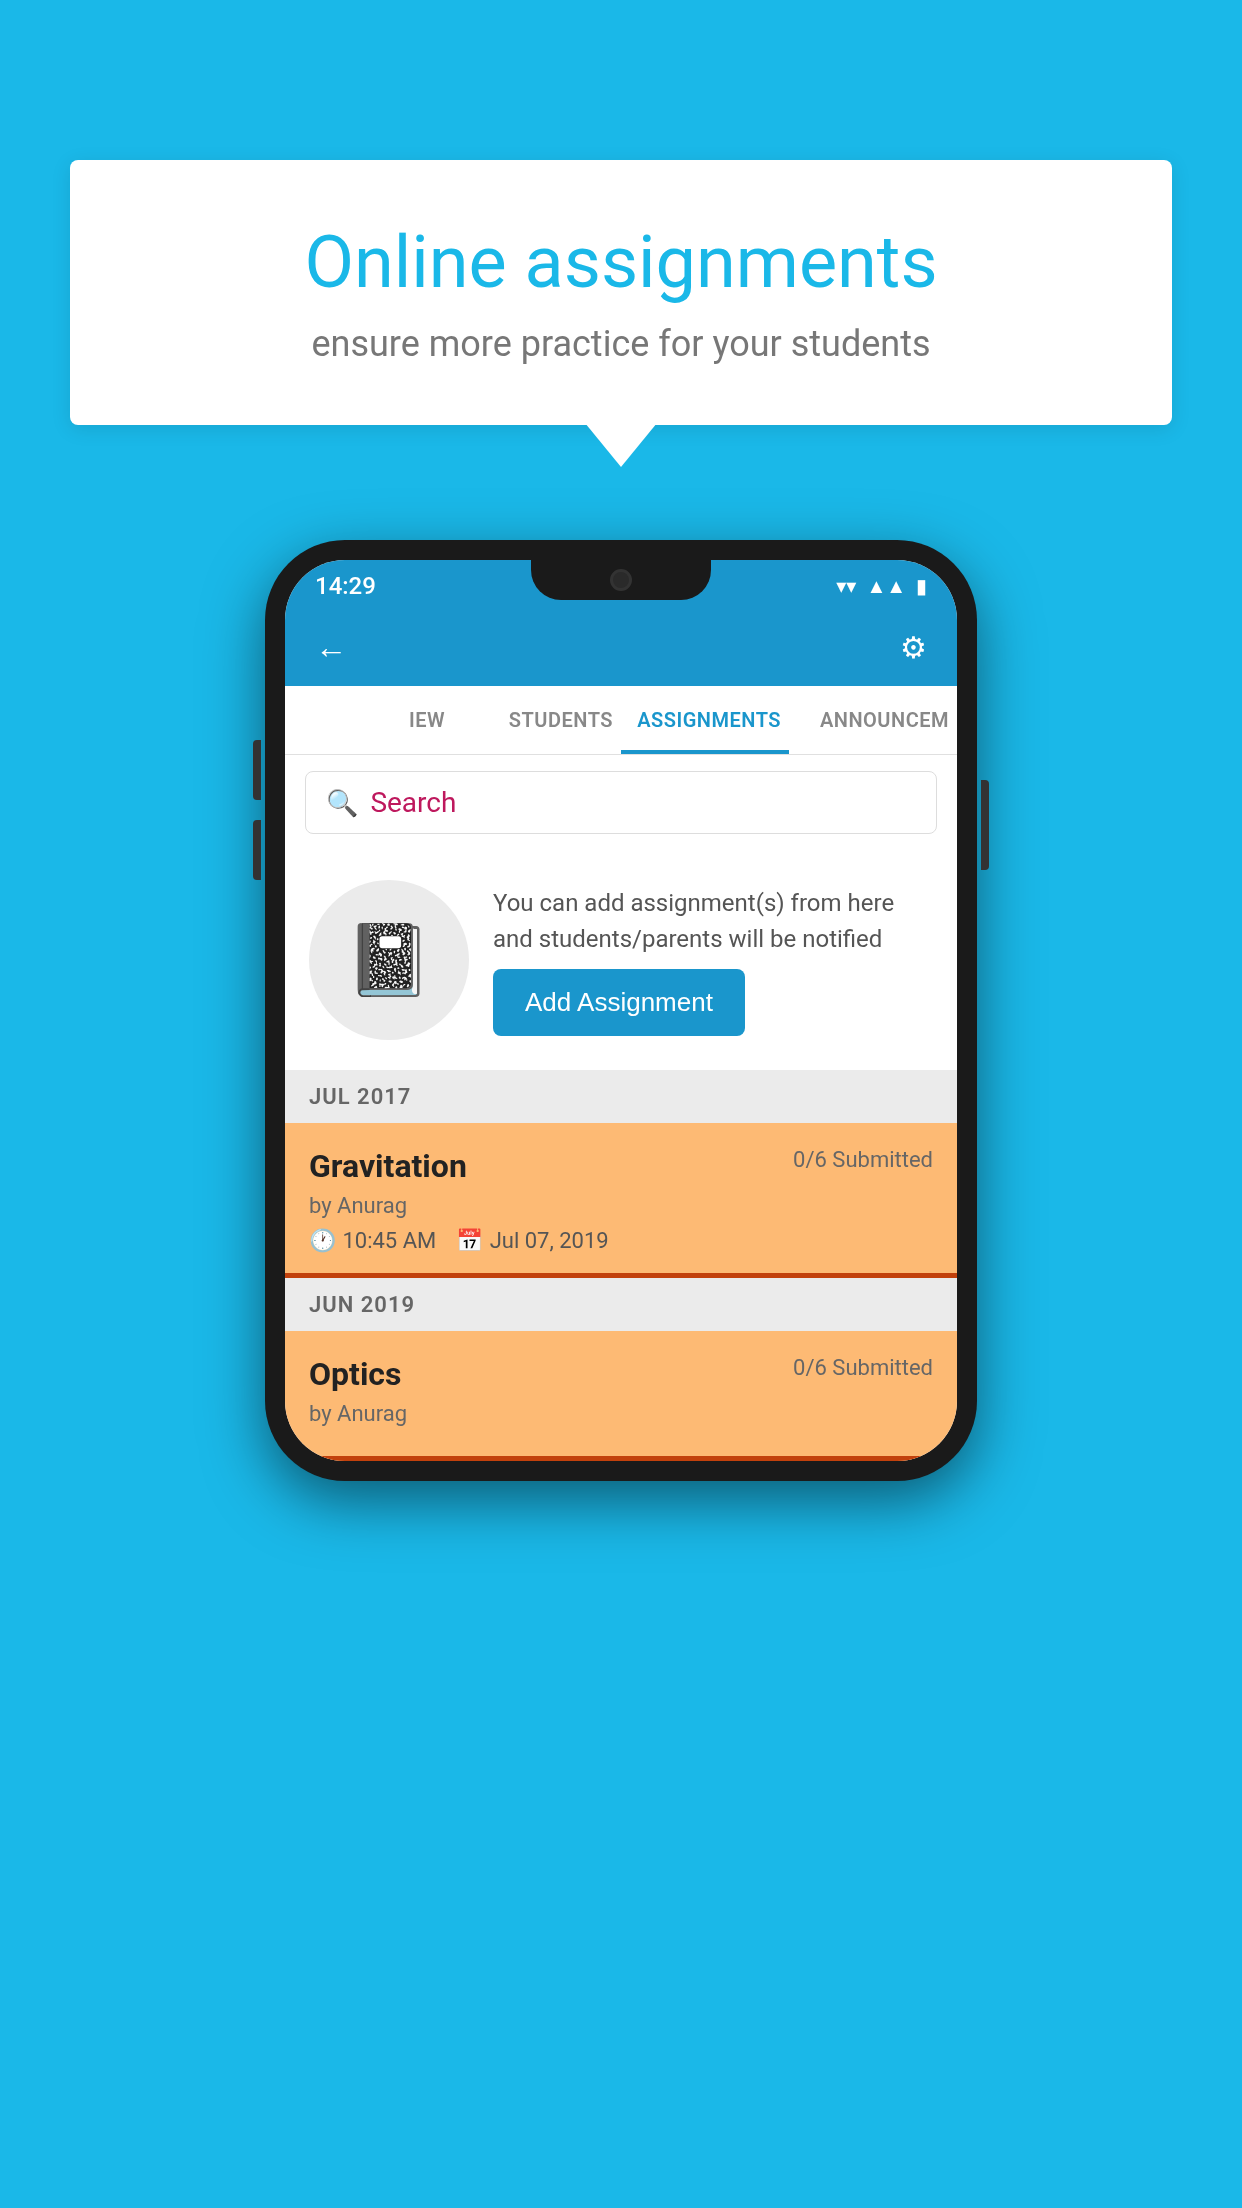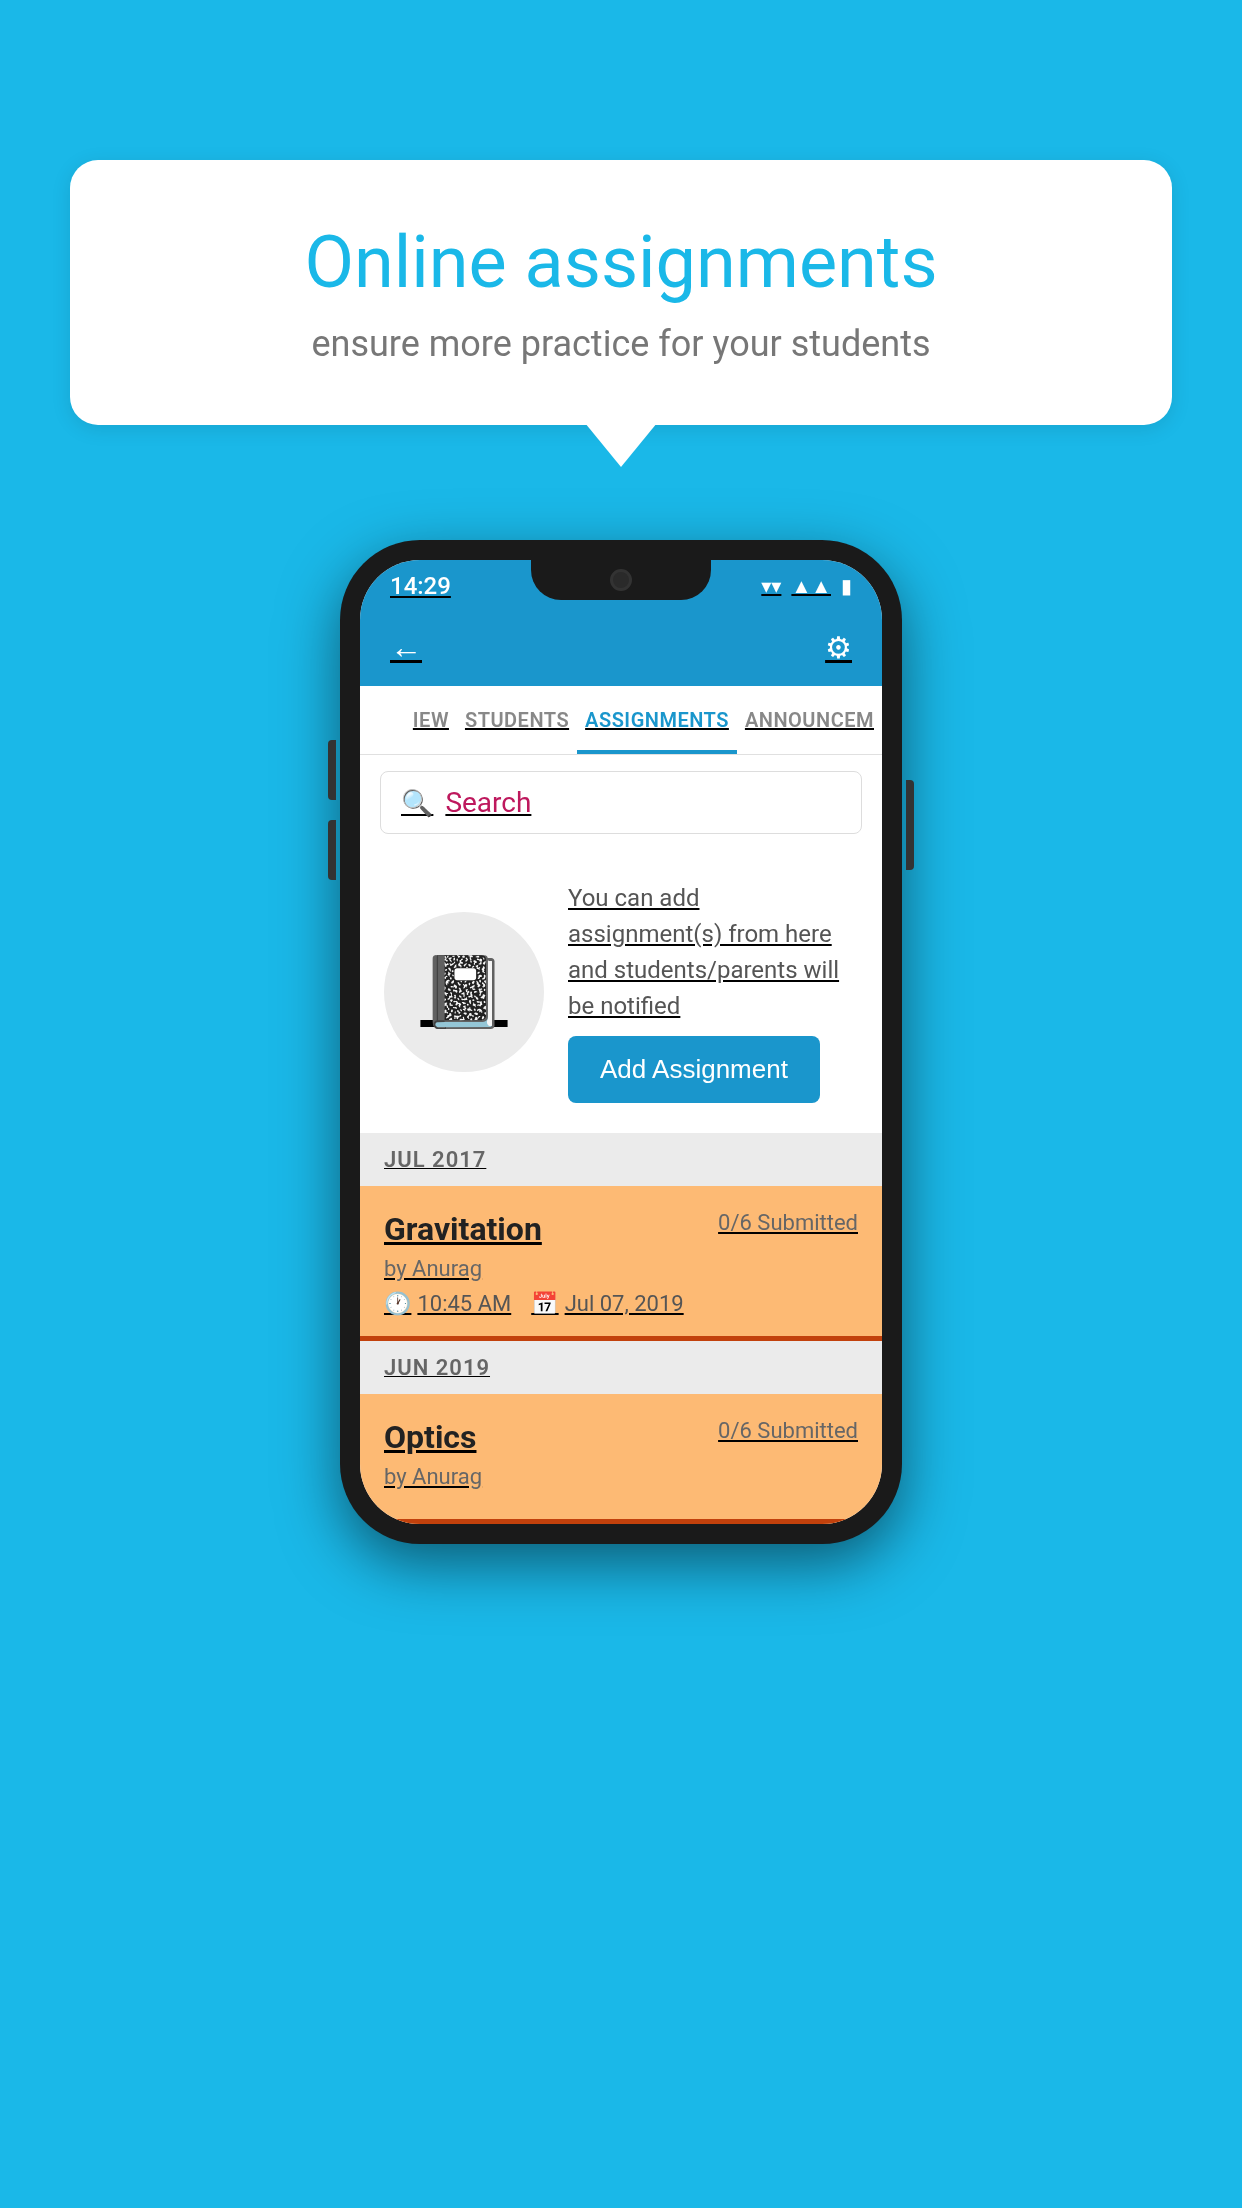--- a/index.html
+++ b/index.html
@@ -19,21 +19,21 @@
       top: 160px;
       left: 70px;
       right: 70px;
       display: flex;
       flex-direction: column;
       align-items: center;
     }
 
     .speech-bubble {
       background: white;
-      border-radius: 28px;
+      border-radius: 8px;
       padding: 60px 70px;
       width: 100%;
       text-align: center;
       box-shadow: 0 4px 20px rgba(0,0,0,0.1);
       position: relative;
     }
 
     .speech-bubble::after {
       content: '';
       position: absolute;
@@ -59,22 +59,21 @@
       color: #777;
       font-weight: 400;
     }
 
     
     .phone-wrapper {
       position: absolute;
       top: 540px;
       left: 50%;
       transform: translateX(-50%);
-      width: 562px;
-      text-decoration: underline;
+      width: 712px;
     }
 
     .phone-outer {
       background: #1a1a1a;
       border-radius: 80px;
       padding: 20px;
       box-shadow: 0 20px 60px rgba(0,0,0,0.5);
       position: relative;
     }
 

